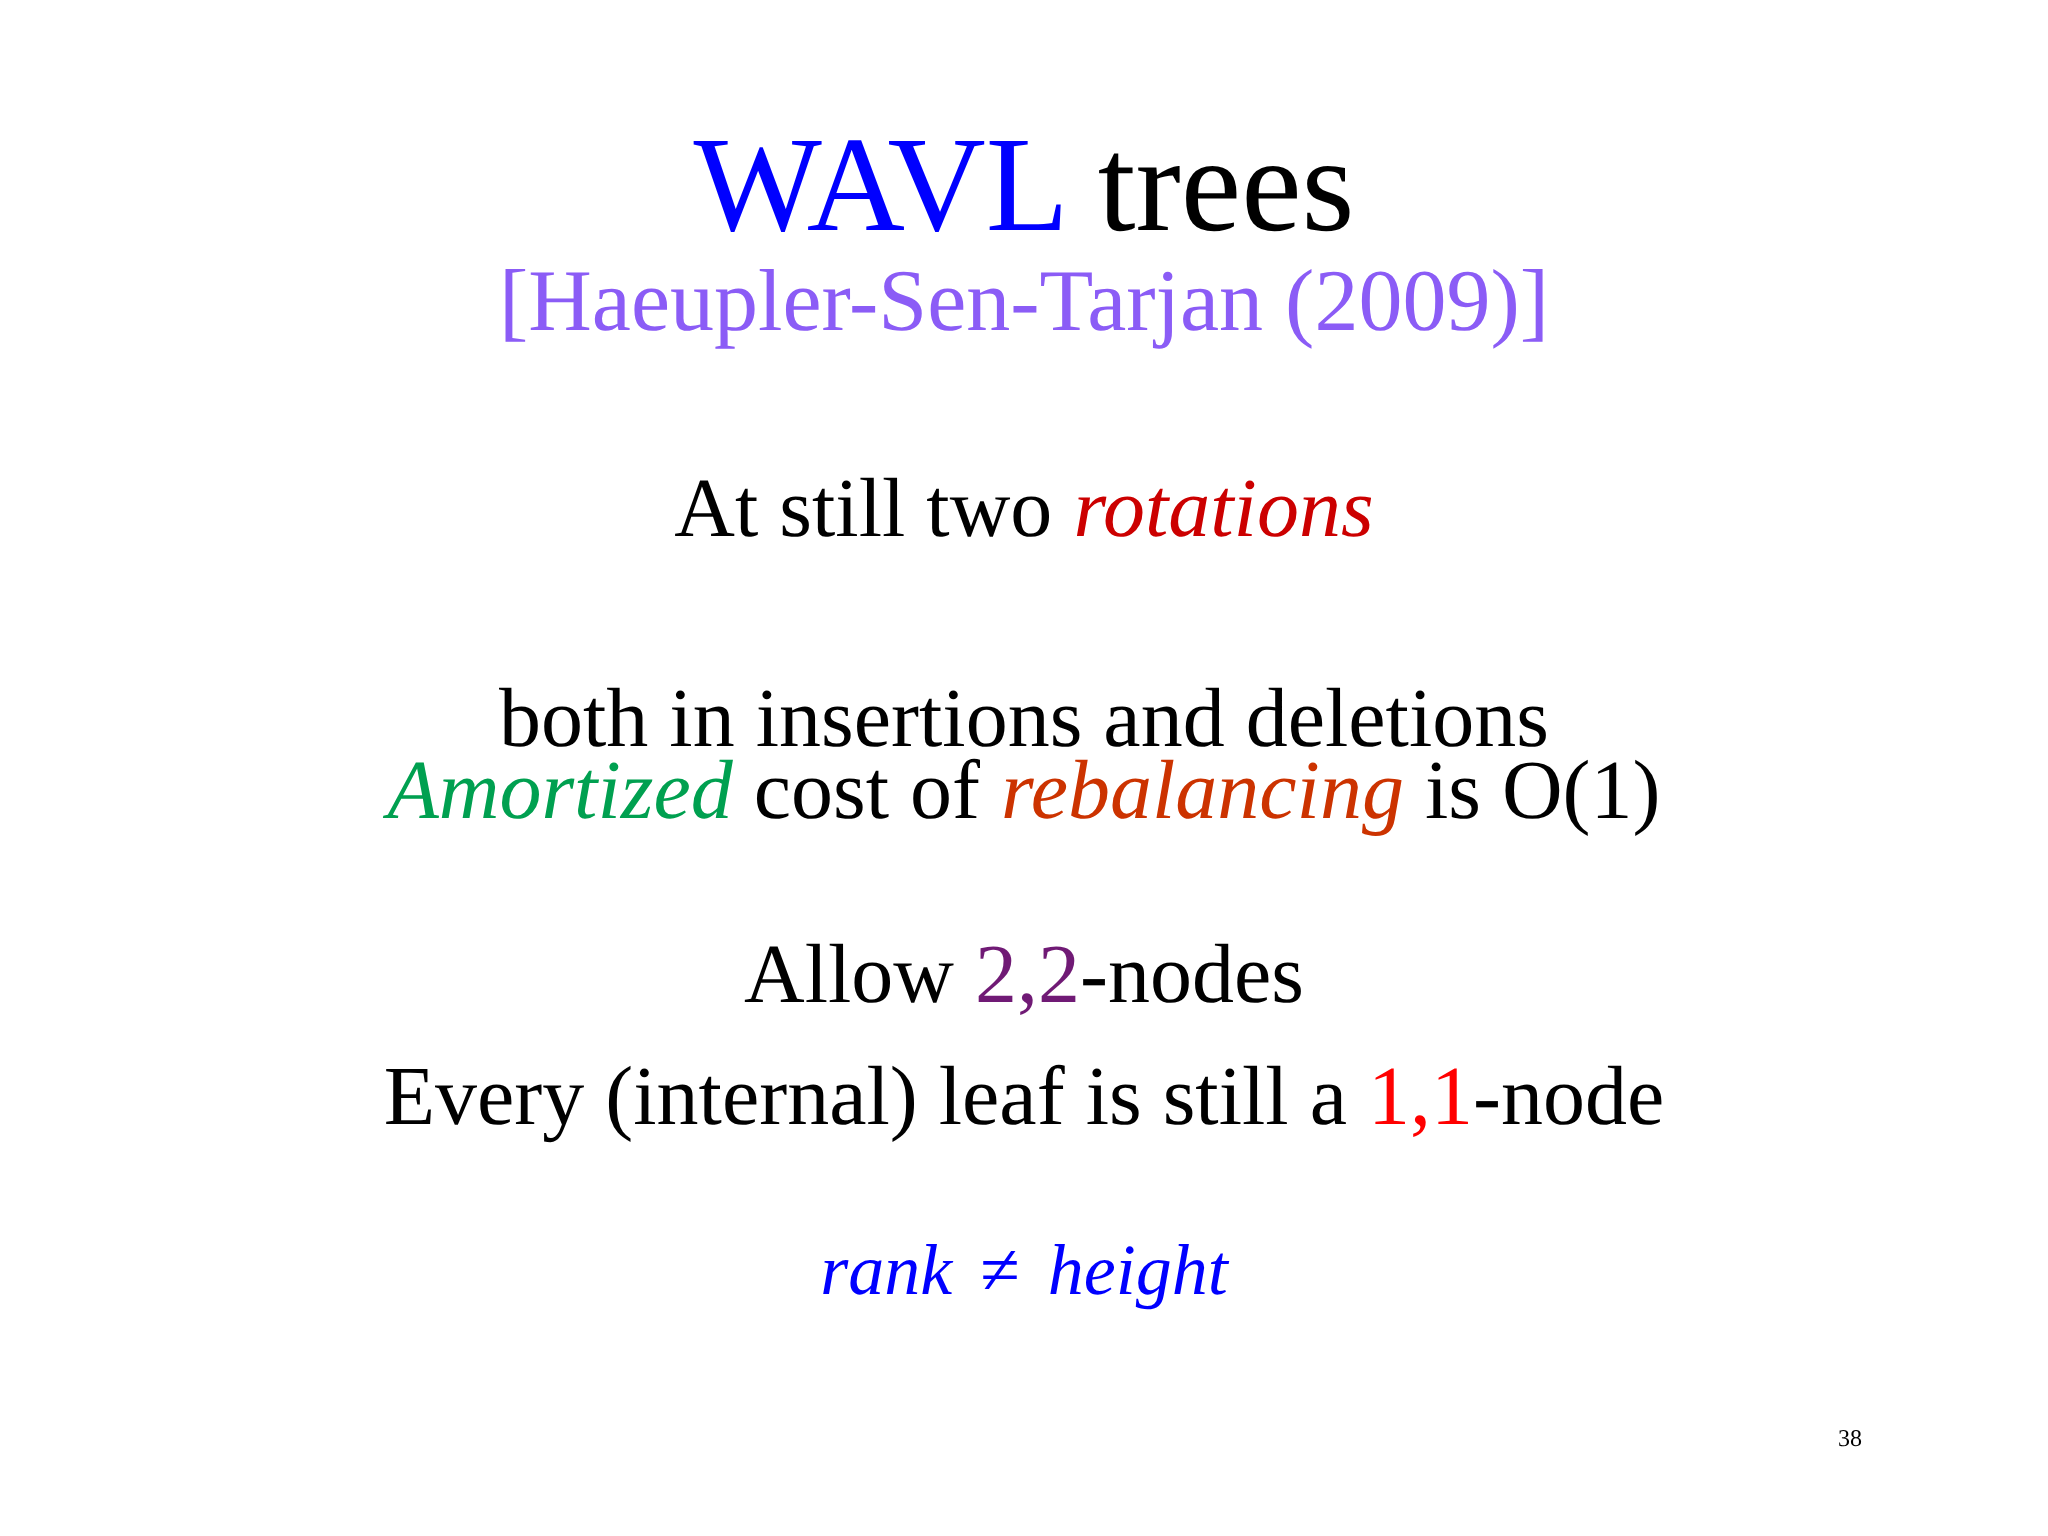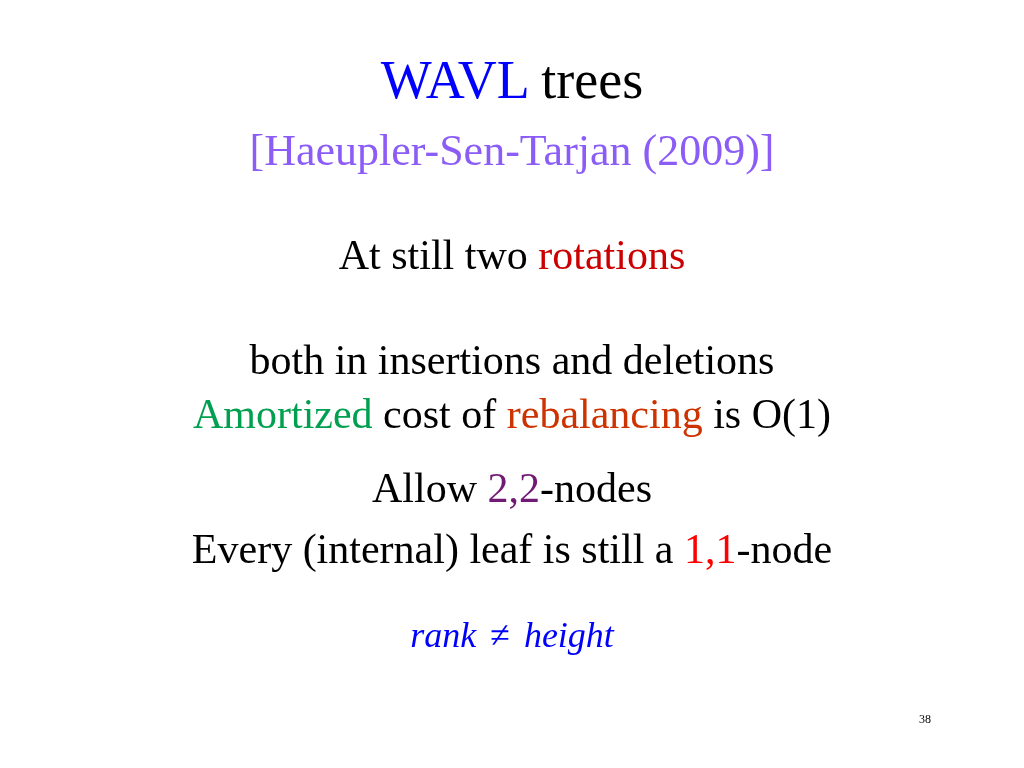--- a/index.html
+++ b/index.html
@@ -1,29 +1,29 @@
 <!DOCTYPE html>
 <html><head>
   <meta charset="utf-8">
   <style>
     html, body { margin: 0; padding: 0; background: #ffffff; }
     body { width: 1024px; height: 768px; position: relative; overflow: hidden;
            font-family: "Liberation Serif", "DejaVu Serif", serif; color: #000; }
     .line { position: absolute; left: 0; width: 1024px; text-align: center; white-space: nowrap; }
-    .title { top: 48px; font-size: 54px; line-height: 64px; }
+    .title { top: 60px; font-size: 68px; line-height: 64px; }
     .subtitle { top: 125px; font-size: 44px; line-height: 52px; }
     .body1 { top: 229px; font-size: 42px; line-height: 52px; }
     .body2 { top: 290px; font-size: 42px; line-height: 52px; margin-top: 44px; }
-    .body3 { top: 388px; font-size: 42px; line-height: 52px; }
+    .body3 { top: 370px; font-size: 42px; line-height: 52px; }
     .body4 { top: 462px; font-size: 42px; line-height: 52px; }
     .body5 { top: 523px; font-size: 42px; line-height: 52px; }
     .formula { top: 607px; font-size: 36px; line-height: 56px; font-style: italic; }
     .page-num { position: absolute; left: 900px; top: 708px; width: 50px; text-align: center;
                 font-size: 12px; line-height: 22px; }
-    .it { }
+    .it { font-style: italic; }
     .neq { font-style: normal; padding: 0 14px; }
   </style>
 </head>
 <body>
 
 <div class="line title">
   <span style="color:#0000ff">WAVL</span><span> trees</span>
 </div>
 
 <div class="line subtitle" style="color:#8b5cf6">[Haeupler-Sen-Tarjan (2009)]</div>

